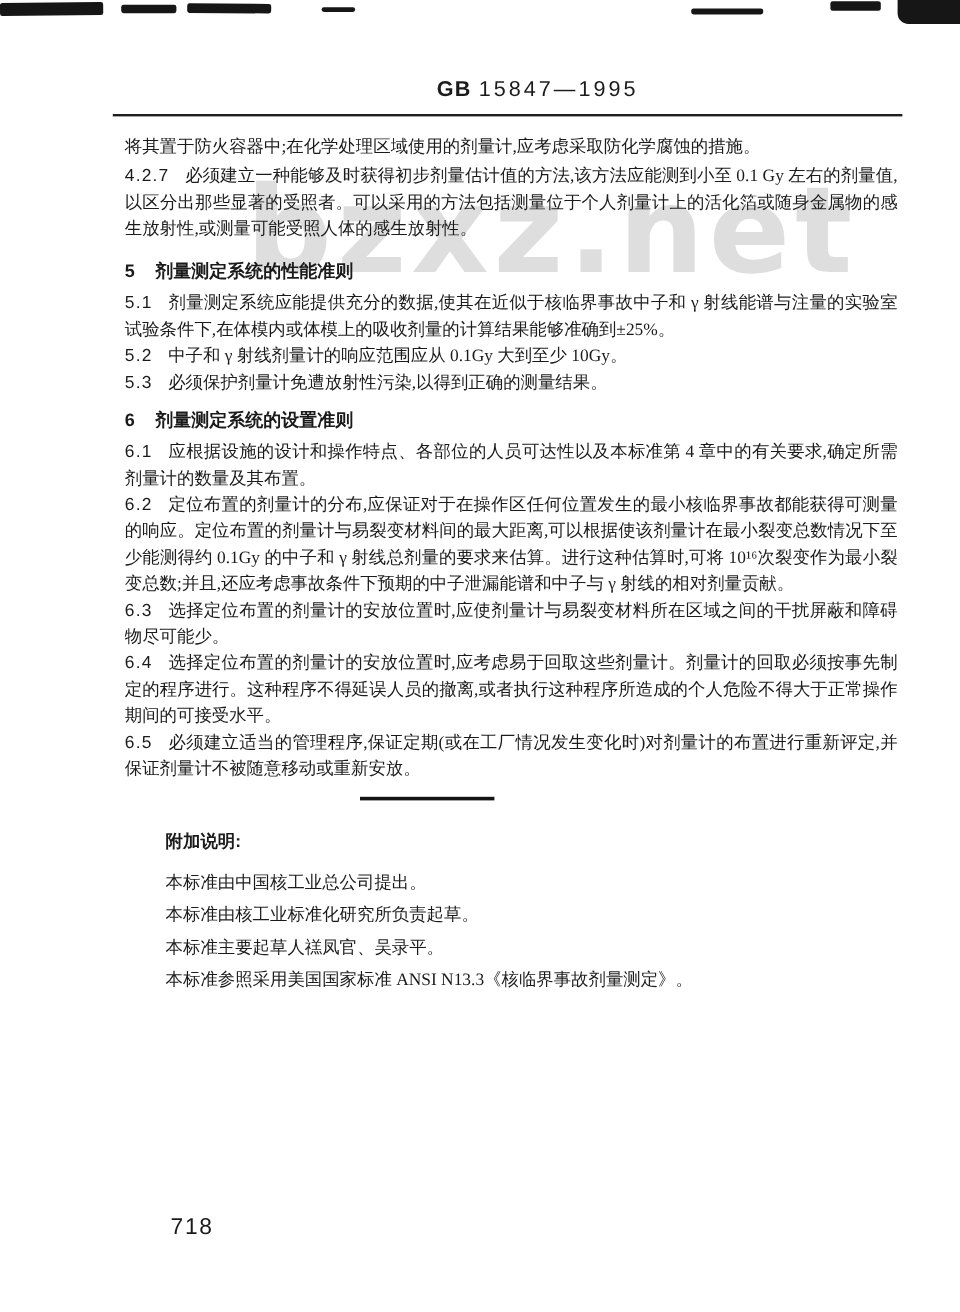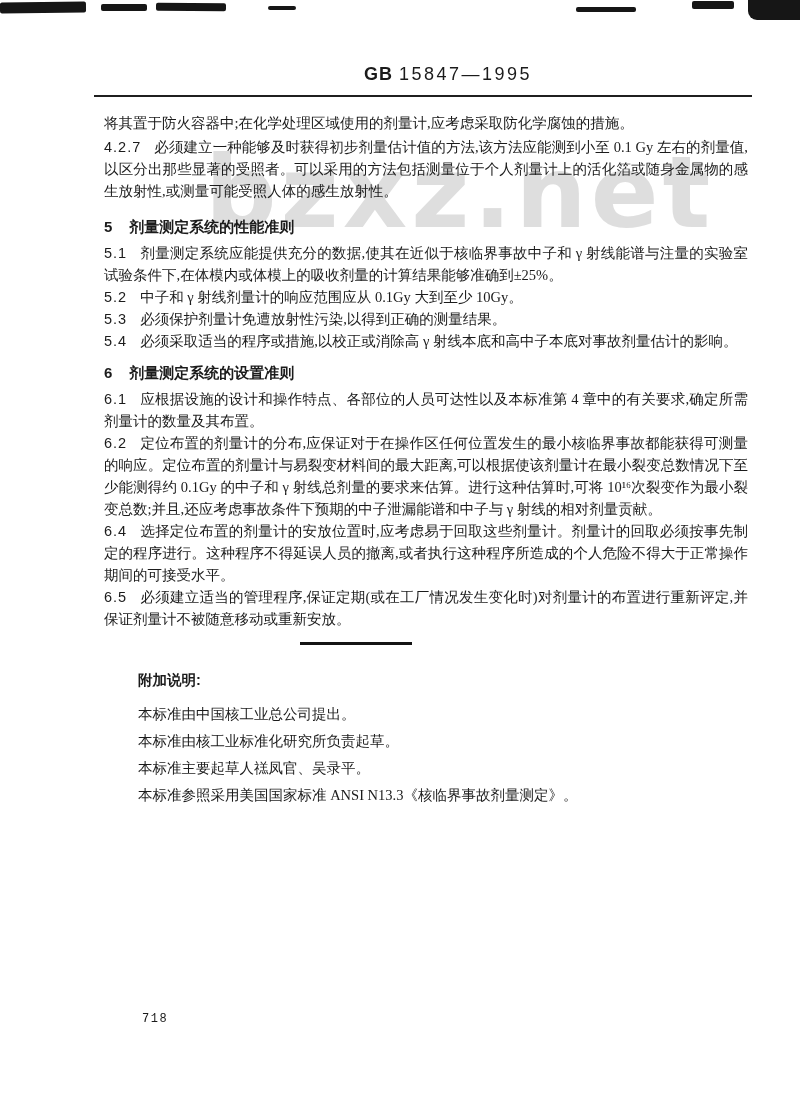--- a/index.html
+++ b/index.html
@@ -67,22 +67,22 @@
     font-weight:700;
     margin:24px 0 10px 34px!important;
   }
   .appendix-line{
     margin-left:34px!important;
     line-height:27px;
   }
   .appendix-block{margin-top:3px;}
   .page-number{
     position:absolute;left:142px;top:1012px;
-    font-size:12px;letter-spacing:1.5px;
-    font-family:Liberation Mono, monospace;
+    font-size:19px;letter-spacing:1.5px;
+    font-family:Liberation Sans, sans-serif;
   }
 </style>
 </head>
 <body>
 
 <div class="art a1"></div>
 <div class="art a2"></div>
 <div class="art a3"></div>
 <div class="art a4"></div>
 <div class="art a5"></div>
@@ -100,26 +100,26 @@
 
   <p>将其置于防火容器中;在化学处理区域使用的剂量计,应考虑采取防化学腐蚀的措施。</p>
 
   <p class="mt2"><span class="clause-num">4.2.7</span><span>必须建立一种能够及时获得初步剂量估计值的方法,该方法应能测到小至 0.1 Gy 左右的剂量值,以区分出那些显著的受照者。可以采用的方法包括测量位于个人剂量计上的活化箔或随身金属物的感生放射性,或测量可能受照人体的感生放射性。</span></p>
 
   <p class="sec-head s5"><span class="clause-num">5</span><span>剂量测定系统的性能准则</span></p>
 
   <p class="mt4"><span class="clause-num">5.1</span><span>剂量测定系统应能提供充分的数据,使其在近似于核临界事故中子和 γ 射线能谱与注量的实验室试验条件下,在体模内或体模上的吸收剂量的计算结果能够准确到±25%。</span></p>
   <p><span class="clause-num">5.2</span><span>中子和 γ 射线剂量计的响应范围应从 0.1Gy 大到至少 10Gy。</span></p>
   <p><span class="clause-num">5.3</span><span>必须保护剂量计免遭放射性污染,以得到正确的测量结果。</span></p>
-  <p><span class="clause-num">5.4</span><span>必须采取适当的程序或措施,以校正或消除高 γ 射线本底和高中子本底对事故剂量估计的影响。</span></p>
 
   <p class="sec-head s6"><span class="clause-num">6</span><span>剂量测定系统的设置准则</span></p>
 
   <p class="mt4"><span class="clause-num">6.1</span><span>应根据设施的设计和操作特点、各部位的人员可达性以及本标准第 4 章中的有关要求,确定所需剂量计的数量及其布置。</span></p>
   <p><span class="clause-num">6.2</span><span>定位布置的剂量计的分布,应保证对于在操作区任何位置发生的最小核临界事故都能获得可测量的响应。定位布置的剂量计与易裂变材料间的最大距离,可以根据使该剂量计在最小裂变总数情况下至少能测得约 0.1Gy 的中子和 γ 射线总剂量的要求来估算。进行这种估算时,可将 10¹⁶次裂变作为最小裂变总数;并且,还应考虑事故条件下预期的中子泄漏能谱和中子与 γ 射线的相对剂量贡献。</span></p>
+  <p><span class="clause-num">6.3</span><span>选择定位布置的剂量计的安放位置时,应使剂量计与易裂变材料所在区域之间的干扰屏蔽和障碍物尽可能少。</span></p>
   <p><span class="clause-num">6.4</span><span>选择定位布置的剂量计的安放位置时,应考虑易于回取这些剂量计。剂量计的回取必须按事先制定的程序进行。这种程序不得延误人员的撤离,或者执行这种程序所造成的个人危险不得大于正常操作期间的可接受水平。</span></p>
   <p><span class="clause-num">6.5</span><span>必须建立适当的管理程序,保证定期(或在工厂情况发生变化时)对剂量计的布置进行重新评定,并保证剂量计不被随意移动或重新安放。</span></p>
 
   <div class="short-divider"></div>
 
   <div class="appendix-block">
     <p class="appendix-title">附加说明:</p>
     <p class="appendix-line">本标准由中国核工业总公司提出。</p>
     <p class="appendix-line">本标准由核工业标准化研究所负责起草。</p>
     <p class="appendix-line">本标准主要起草人禚凤官、吴录平。</p>

